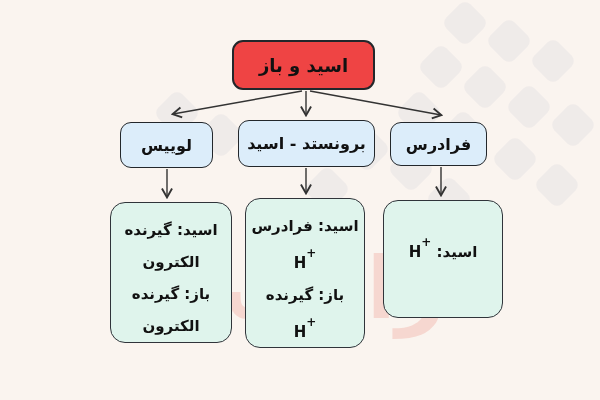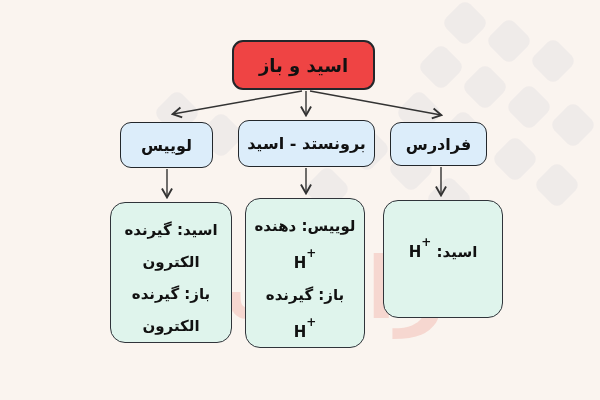--- a/index.html
+++ b/index.html
@@ -108,21 +108,21 @@
   </div>
 
   <div class="node detail-node detail-lewis">
     <div class="dline">اسید: گیرنده</div>
     <div class="dline">الکترون</div>
     <div class="dline">باز: گیرنده</div>
     <div class="dline">الکترون</div>
   </div>
 
   <div class="node detail-node detail-bronsted">
-    <div class="dline">لوییس: دهنده</div>
+    <div class="dline">اسید: فرادرس</div>
     <div class="dline formula"><span>H</span><sup>+</sup></div>
     <div class="dline">باز: گیرنده</div>
     <div class="dline formula"><span>H</span><sup>+</sup></div>
   </div>
 
   <div class="node detail-node detail-arrhenius">
     <div class="dline-tall">
       <span>اسید:</span>
       <span class="formula"><span>H</span><sup>+</sup></span>
     </div>

